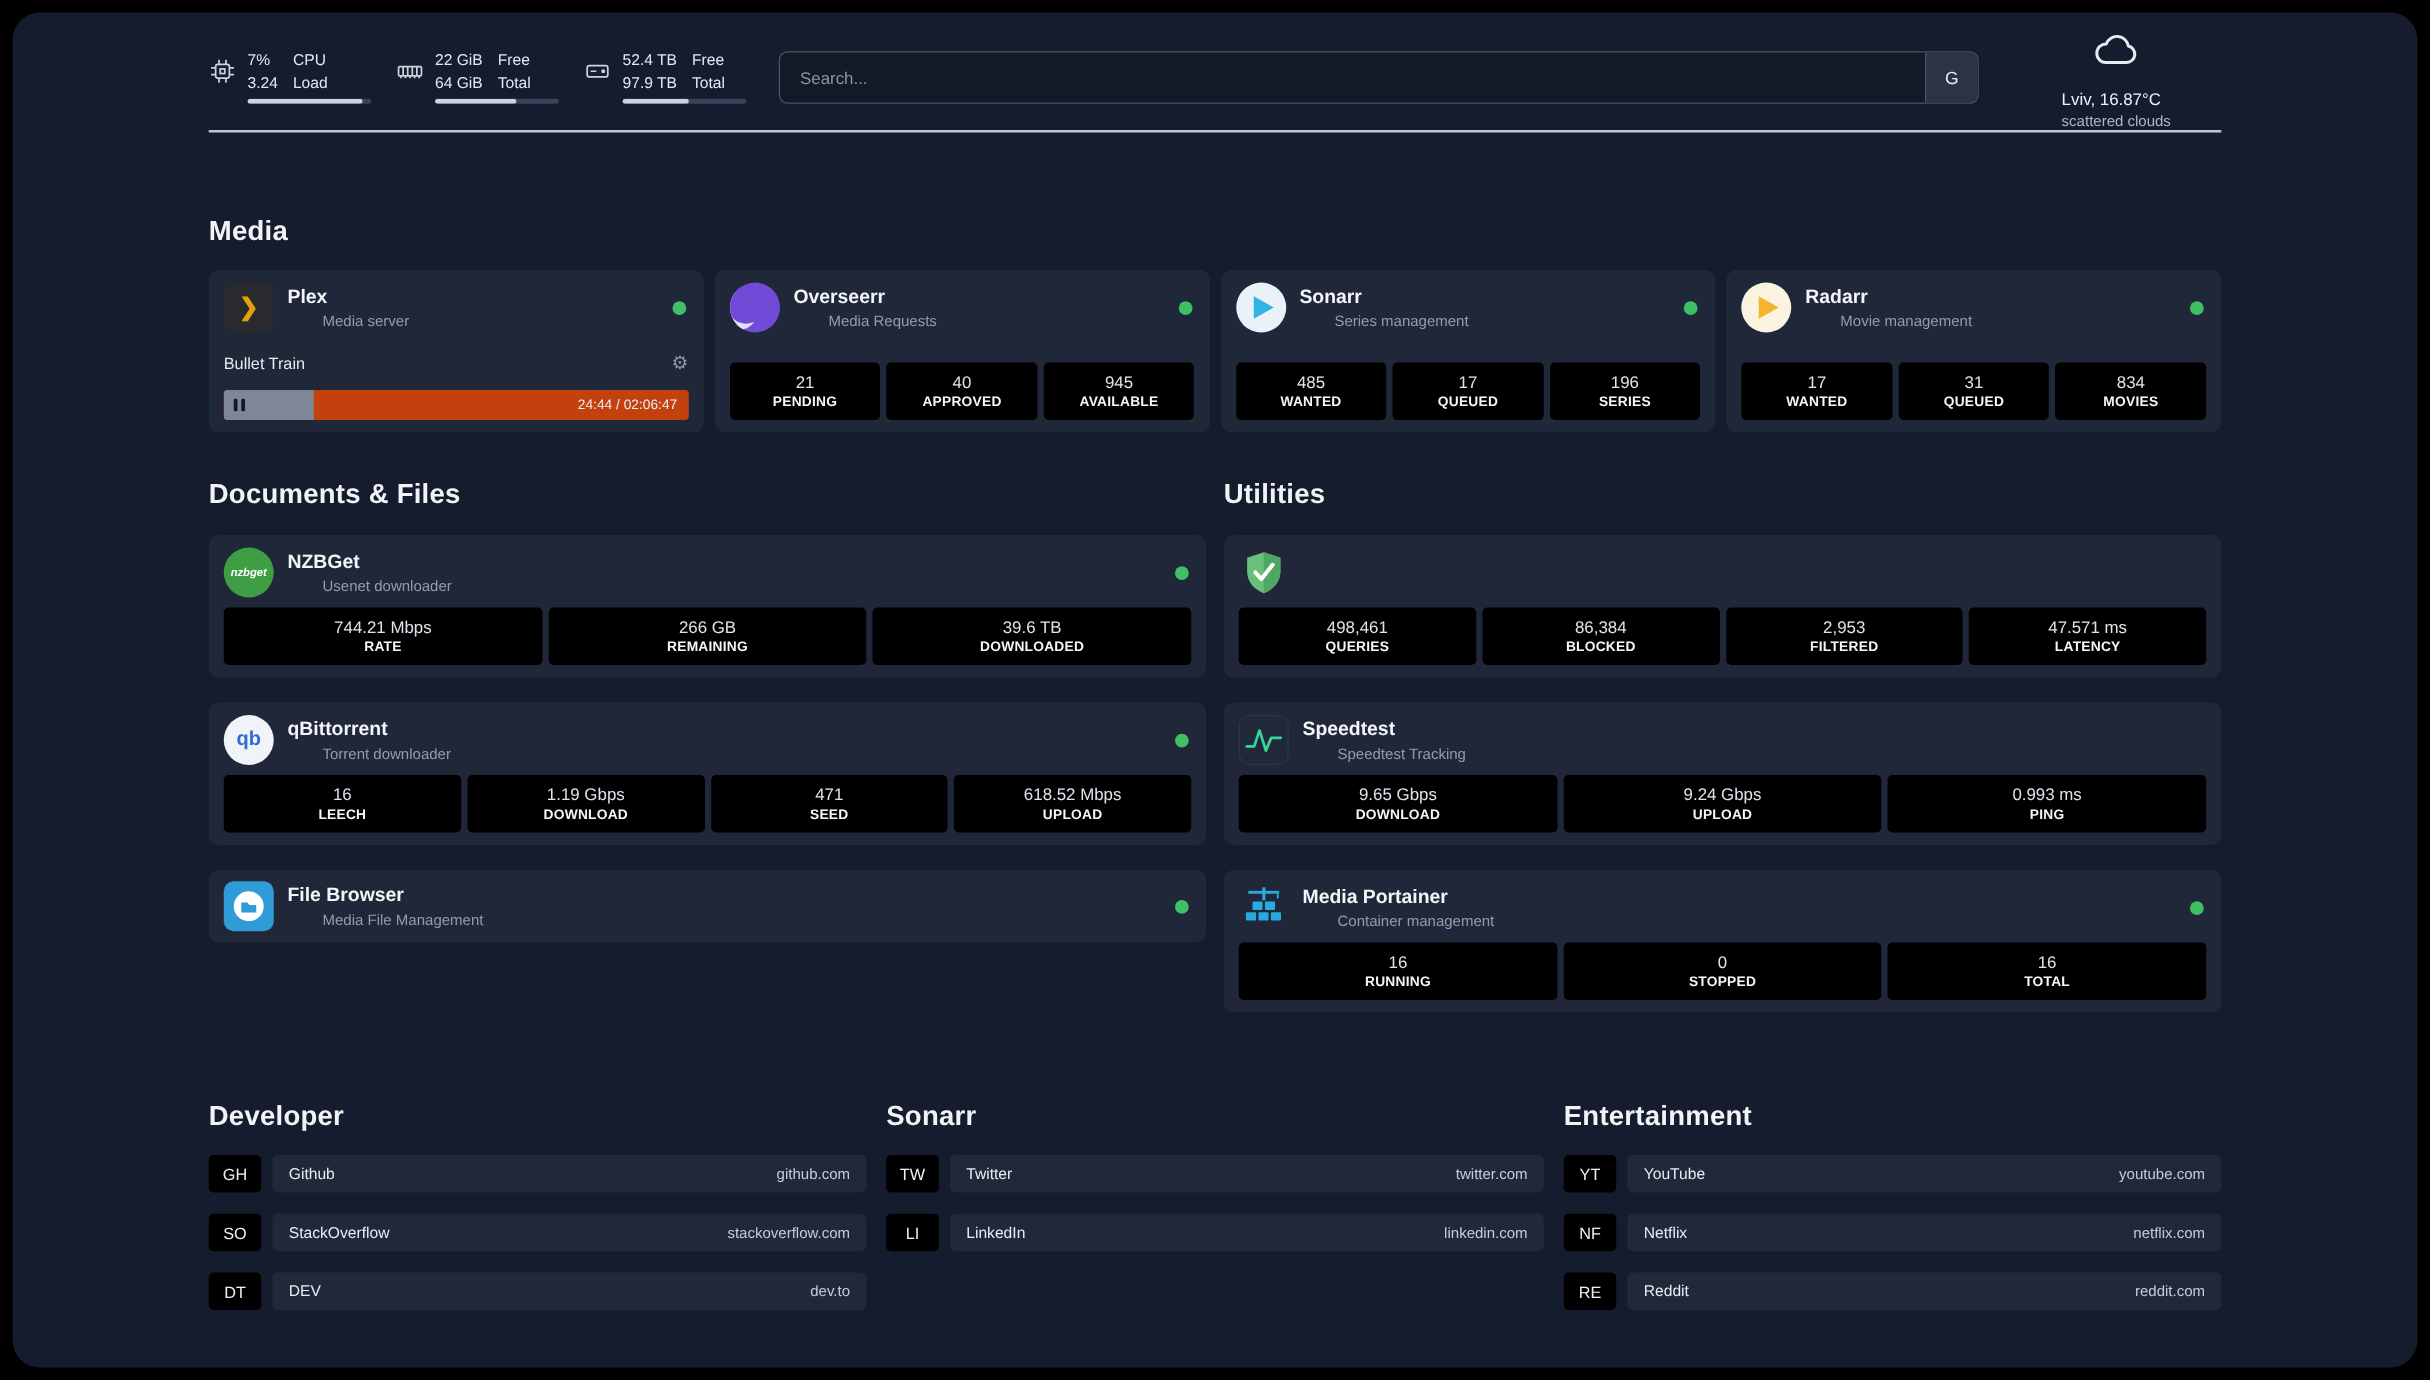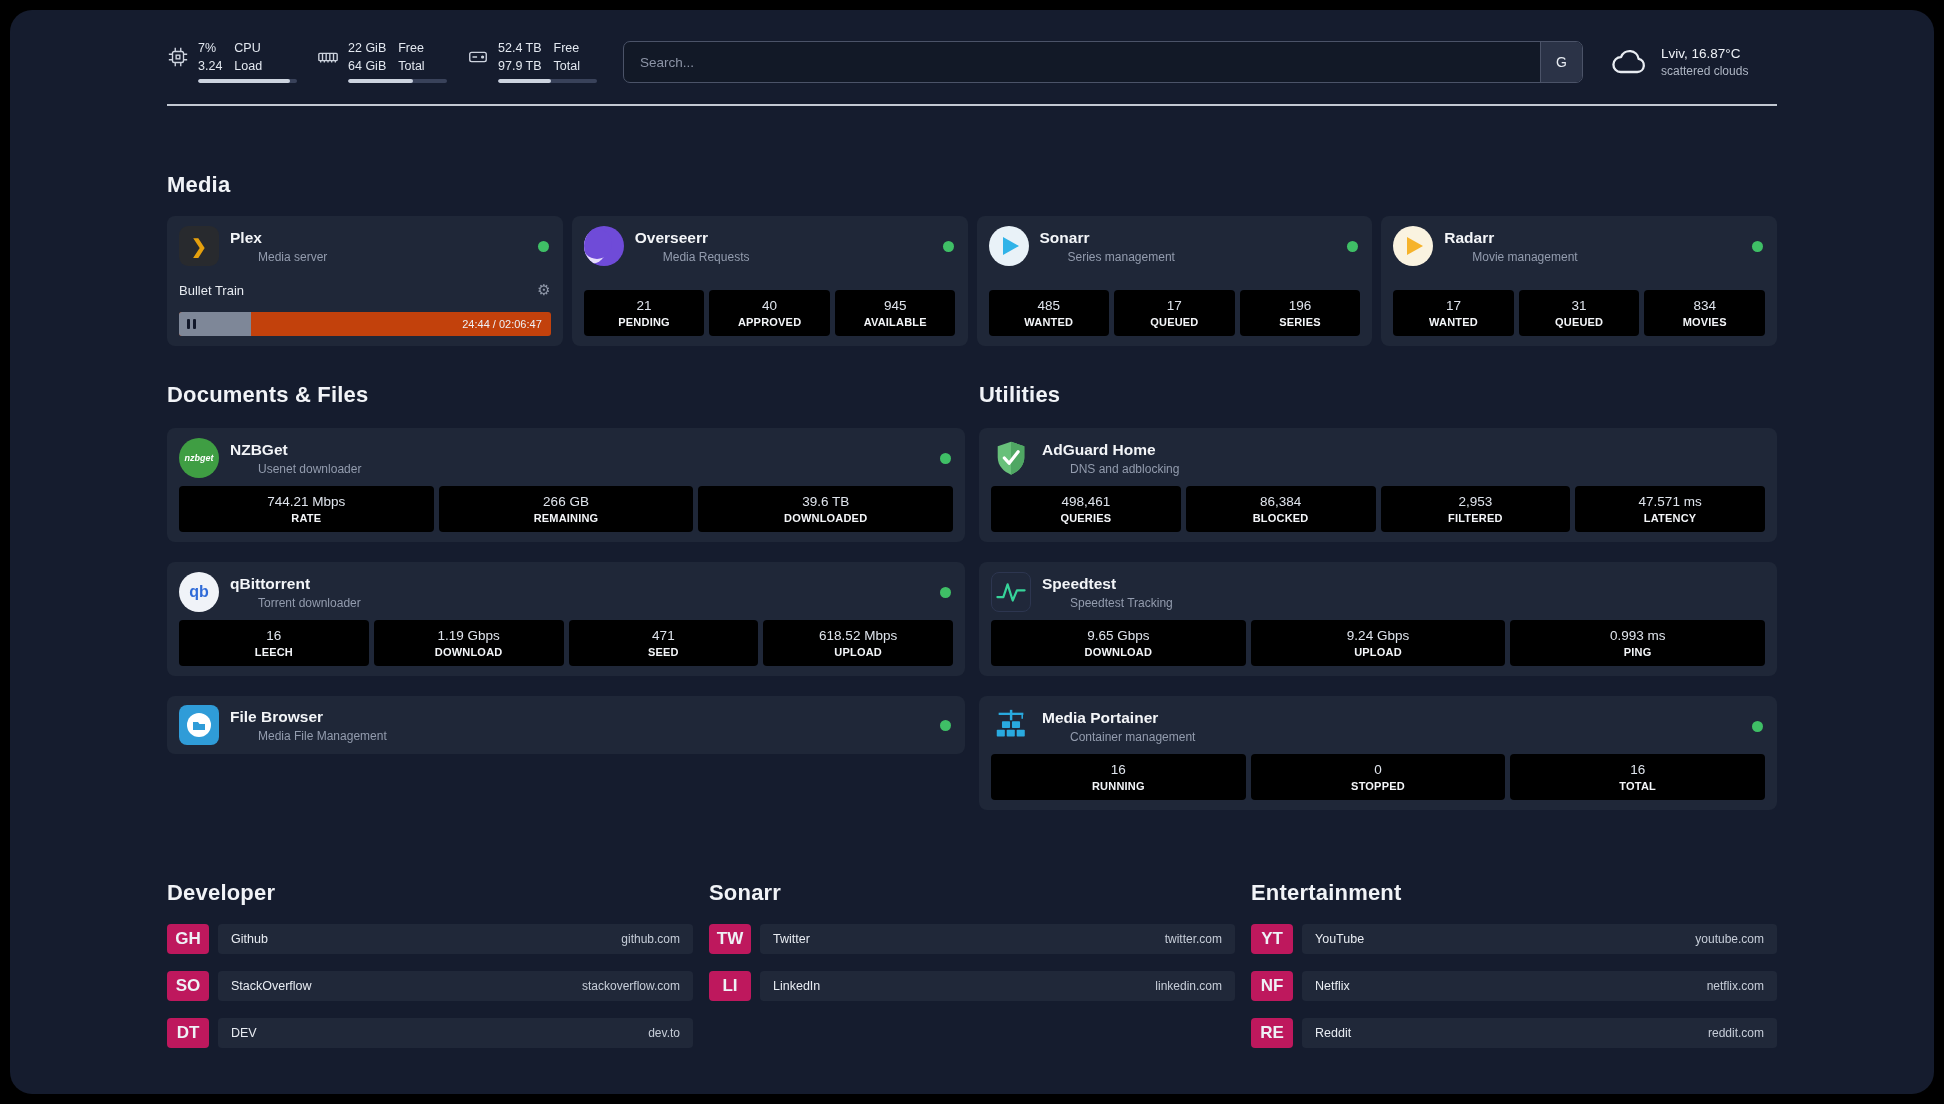--- a/index.html
+++ b/index.html
@@ -18,21 +18,21 @@
   .metric-col { display:flex; flex-direction:column; gap:2px; }
   .metric-col span { font-size:12.5px; color:#e3e8f0; line-height:1.25; white-space:nowrap; }
   .bar { height:4px; background:#39425a; border-radius:2px; margin-top:5px; overflow:hidden; }
   .bar-fill { display:block; height:100%; background:#ccd3df; border-radius:2px; }
 
   .search { flex:1; display:flex; margin:0 26px; height:42px; border:1px solid #4b5368; border-radius:7px; background:#121927; overflow:hidden; }
   .search input { flex:1; background:transparent; border:none; outline:none; color:#e3e8f0; font-size:13.5px; padding:0 16px; font-family:inherit; }
   .search input::placeholder { color:#8c94a6; }
   .search-btn { width:42px; border-left:1px solid #4b5368; background:#2b3347; color:#e8ecf2; display:flex; align-items:center; justify-content:center; font-size:14px; cursor:pointer; }
 
-  .weather { display:flex; align-items:center; gap:12px; min-width:168px; }
+  .weather { display:flex; align-items:center; gap:12px; min-width:168px;flex-direction:column; }
   .weather-text .loc { font-size:13.5px; color:#eef1f6; }
   .weather-text .cond { font-size:12px; color:#aeb6c4; margin-top:3px; }
 
   .divider { margin:20px 157px 0; border-top:2px solid #c2c8d2; }
 
   
   .section-title { font-size:22px; font-weight:700; color:#f1f3f7; letter-spacing:.2px; }
   .media-section { margin:66px 157px 0; }
   .cards-row { display:flex; gap:9px; margin-top:18px; }
   .cards-row .card { flex:1; }
@@ -76,21 +76,21 @@
   .two-col { display:flex; gap:14px; margin:36px 157px 0; }
   .col { flex:1; }
   .col .card { margin-top:20px; height:114px; }
   .col .card.slim { height:58px; justify-content:center; }
 
   
   .bookmarks { display:flex; gap:16px; margin:70px 157px 0; }
   .bm-col { flex:1; }
   .bm-rows { margin-top:18px; display:flex; flex-direction:column; gap:17px; }
   .bm-row { display:flex; gap:9px; height:30px; cursor:pointer; }
-  .bm-abbr { width:42px; background:#be185d; border-radius:4px; color:#eef1f6; font-size:17px; font-weight:700; display:flex; align-items:center; justify-content:center; }
+  .bm-abbr { width:42px; background:#000000; border-radius:4px; color:#eef1f6; font-size:13px; font-weight:400; display:flex; align-items:center; justify-content:center; }
   .bm-pill { flex:1; background:#202839; border-radius:4px; display:flex; align-items:center; justify-content:space-between; padding:0 13px;gap:48px; }
   .bm-name { font-size:12.5px; color:#e8ecf2; }
   .bm-url { font-size:12px; color:#c6cdd8; }
 </style>
 </head>
 <body>
 
 <div class="panel">
 
   <header class="topbar">
@@ -382,24 +382,20 @@
 
       <div class="card">
         <div class="card-head">
           <span class="app-icon">
             <svg width="38" height="38" viewBox="0 0 40 40">
               <path d="M20 3 L34 7.5 V19 C34 28.5 27.5 34.5 20 37.5 C12.5 34.5 6 28.5 6 19 V7.5 Z" fill="#68c07a"></path>
               <path d="M20 3 L34 7.5 V19 C34 28.5 27.5 34.5 20 37.5 Z" fill="#4fa763"></path>
               <polyline points="13,20 18,25.5 27.5,13.5" fill="none" stroke="#fff" stroke-width="3.4" stroke-linecap="round" stroke-linejoin="round"></polyline>
             </svg>
           </span>
-          <div class="app-titles">
-            <div class="app-name">AdGuard Home</div>
-            <div class="app-sub">DNS and adblocking</div>
-          </div>
         </div>
         <div class="stats">
           <div class="stat">
               <div class="stat-value">498,461</div>
               <div class="stat-label">QUERIES</div>
             </div>
           <div class="stat">
               <div class="stat-value">86,384</div>
               <div class="stat-label">BLOCKED</div>
             </div>

